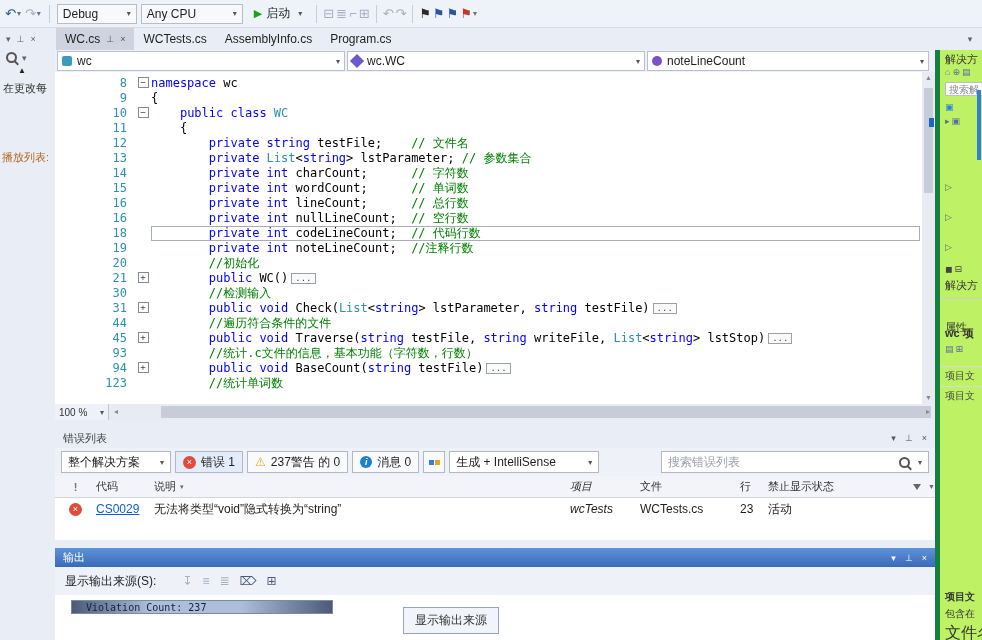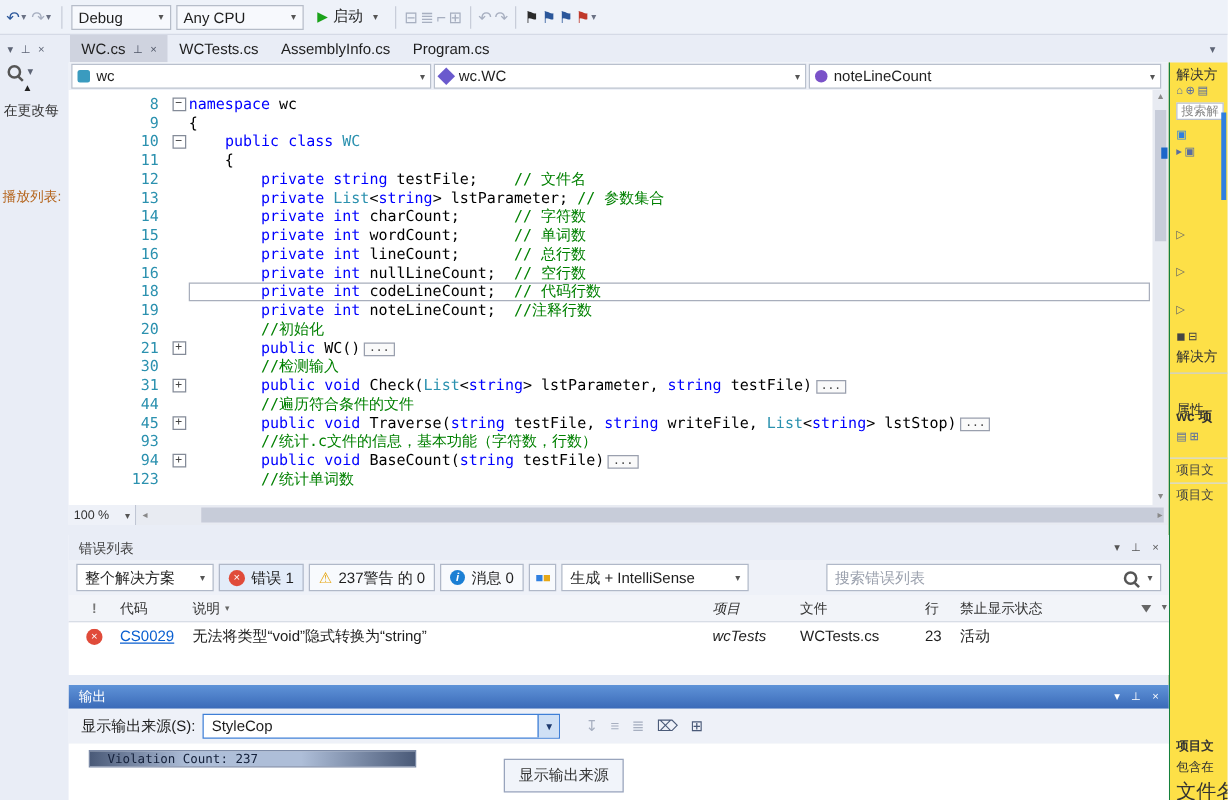--- a/index.html
+++ b/index.html
@@ -75,21 +75,21 @@
   .vs-mark-blue{position:absolute;right:1px;top:46px;width:5px;height:9px;background:#1b66c9;}
 
   .editor-bottom{position:absolute;left:0;bottom:0;width:100%;height:16px;display:flex;background:#eef1f8;}
   .zoom-dd{width:54px;display:flex;align-items:center;justify-content:space-between;padding:0 4px;border-right:1px solid #c0c6d4;font-size:10px;color:#333;box-sizing:border-box;}
   .hscroll{flex:1;position:relative;background:#e8ebf2;}
   .hs-arrow{position:absolute;top:0;width:14px;height:16px;font-size:8px;color:#888;text-align:center;line-height:16px;}
   .hs-left{left:0;} .hs-right{right:0;}
   .hs-thumb{position:absolute;left:52px;top:2px;width:770px;height:12px;background:#c7ccd9;}
 
   
-  .right-strip{position:absolute;left:935px;top:50px;width:47px;height:590px;background:#fde047;border-left:1px solid #15803d;box-sizing:border-box;overflow:hidden;}
+  .right-strip{position:absolute;left:935px;top:50px;width:47px;height:590px;background:#bef264;border-left:5px solid #15803d;box-sizing:border-box;overflow:hidden;}
   .rs{position:absolute;left:5px;white-space:nowrap;font-size:11px;color:#333;}
   .rs-icons{font-size:9px;color:#5a6da0;letter-spacing:2px;}
   .rs-search{background:#fff;border:1px solid #b9c0cd;color:#888;font-size:10px;padding:0 3px;height:14px;line-height:14px;width:38px;box-sizing:border-box;}
   .rs-scroll{position:absolute;right:1px;top:40px;width:4px;height:70px;background:#2f7fe0;}
   .rs-arrow{font-size:9px;color:#666;}
   .rs-divider{position:absolute;left:0;width:100%;height:1px;background:#c9ceda;}
   .rs-grid{border-top:1px solid #d4d9e4;width:47px;font-size:10px;color:#444;padding:2px 0 2px 5px;box-sizing:border-box;}
   .rs-bold{font-weight:bold;}
 
   
@@ -121,21 +121,21 @@
   .sort-caret{font-size:7px;color:#666;}
   .funnel{width:0;height:0;border-left:4px solid transparent;border-right:4px solid transparent;border-top:6px solid #666;margin-left:auto;margin-right:3px;}
   .ep-row{height:22px;display:flex;align-items:center;font-size:12px;background:#fff;}
   .code-link{color:#0a5fd0;text-decoration:underline;cursor:pointer;}
 
   
   .output-panel{position:absolute;left:55px;top:548px;width:880px;height:92px;background:#fff;}
   .op-header{height:19px;background:linear-gradient(180deg,#5f93d8,#3a6ab8);display:flex;align-items:center;padding:0 8px;box-sizing:border-box;}
   .op-title{color:#fff;font-size:11px;flex:1;}
   .op-header .panel-icons span{color:#fff;}
-  .op-toolbar{height:28px;background:#eef1f8;display:flex;align-items:center;padding:0 10px;gap:6px;box-sizing:border-box;}
+  .op-toolbar{height:28px;background:#eef1f8;display:flex;align-items:center;padding:0 10px;gap:12px;box-sizing:border-box;}
   .op-label{font-size:12px;color:#1e1e1e;}
   .op-dd{width:286px;height:20px;background:#fff;border:1px solid #3f7fd6;display:flex;align-items:center;box-sizing:border-box;}
   .op-dd .lbl{flex:1;padding:0 6px;font-size:12px;}
   .op-dd-caret{width:16px;height:18px;background:#cfe0f5;border-left:1px solid #3f7fd6;display:flex;align-items:center;justify-content:center;font-size:8px;color:#1e3a6e;}
   .op-icons{display:flex;gap:10px;margin-left:14px;}
   .op-icons span{font-size:12px;color:#a7afc0;}
   .op-icons span.on{color:#4a5a78;}
   .op-icons span.del{color:#4a5a78;position:relative;}
   .op-content{position:absolute;left:0;top:47px;right:0;bottom:0;background:#fff;}
   .progressbar{position:absolute;left:16px;top:5px;width:262px;height:14px;background:linear-gradient(90deg,#4a5a78,#aebed8 30%,#aebed8 65%,#4a5a78);border:1px solid #7c8aa6;display:flex;align-items:center;box-sizing:border-box;}
@@ -384,24 +384,20 @@
     <div class="op-header">
       <span class="op-title">输出</span>
       <div class="panel-icons">
         <span>▾</span>
         <span>⊥</span>
         <span>×</span>
       </div>
     </div>
     <div class="op-toolbar">
       <span class="op-label">显示输出来源(S):</span>
-      <div class="op-dd">
-        <span class="lbl">StyleCop</span>
-        <span class="op-dd-caret">▼</span>
-      </div>
       <div class="op-icons">
         <span>↧</span>
         <span>≡</span>
         <span>≣</span>
         <span class="del">⌦</span>
         <span class="on">⊞</span>
       </div>
     </div>
     <div class="op-content">
       <div class="progressbar">

